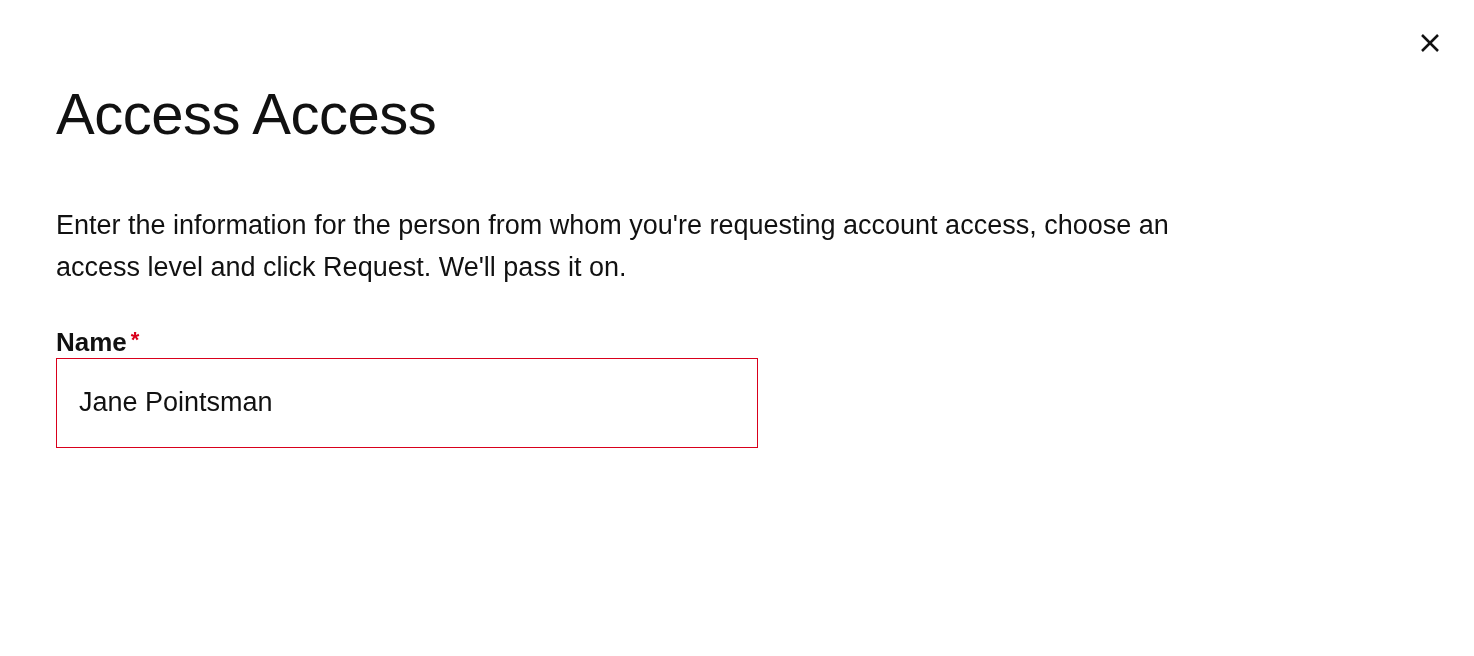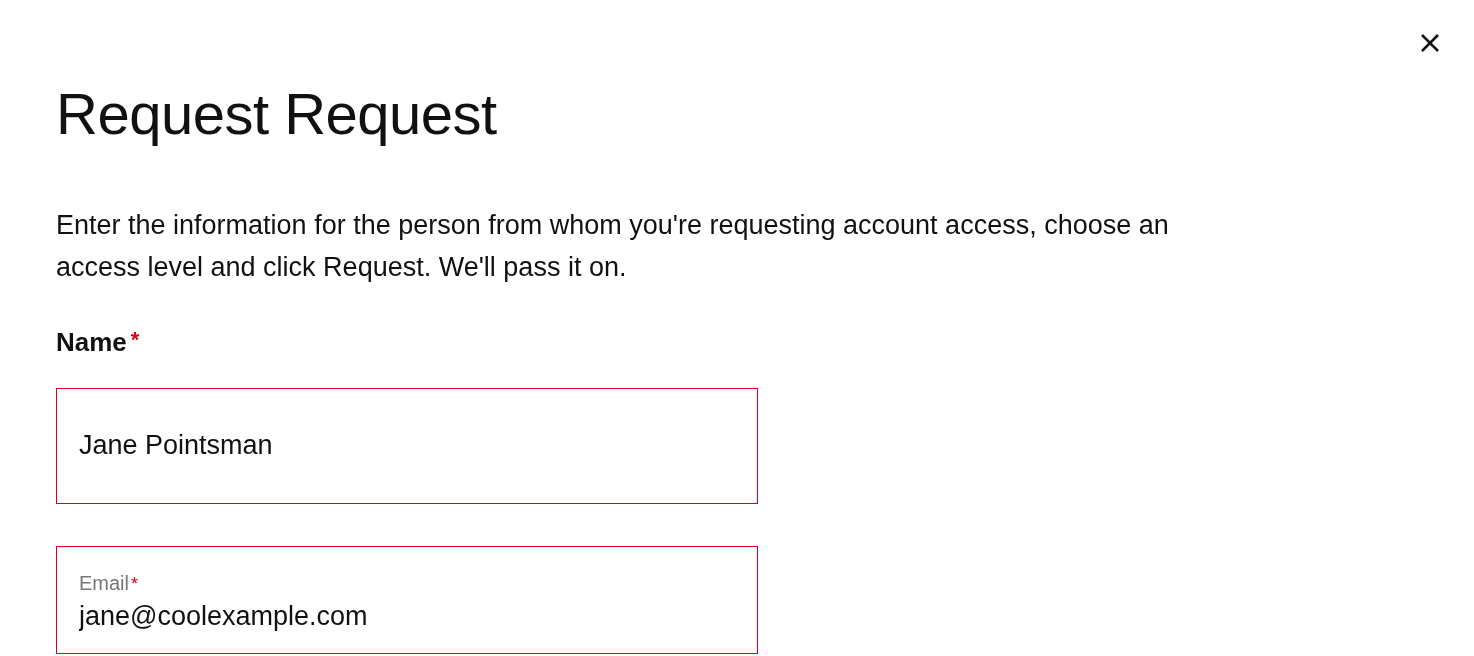--- a/index.html
+++ b/index.html
@@ -67,25 +67,24 @@
       vertical-align: top;
     }
     .input-box {
       width: 702px;
       border: 1.5px solid #d9001b;
       background: #fff;
       margin-bottom: 42px;
       position: relative;
     }
     .input-box.simple {
-      height: 116px;
+      height: 90px;
       display: flex;
       align-items: center;
       padding: 0 22px;
-      margin-top: 30px;
     }
     .input-box.simple input {
       border: none;
       outline: none;
       width: 100%;
       font-size: 27px;
       color: #111;
       background: transparent;
       font-family: inherit;
     }
@@ -123,31 +122,25 @@
 <button class="close-btn" aria-label="Close">
   <span>
     <svg viewBox="0 0 24 24" fill="none">
       <line x1="4" y1="4" x2="20" y2="20"></line>
       <line x1="20" y1="4" x2="4" y2="20"></line>
     </svg>
   </span>
 </button>
 
 <div class="container">
-  <h1 class="title">Request Request</h1>
+  <h1 class="title">Access Access</h1>
 
   <p class="description">Enter the information for the person from whom you're requesting account access, choose an access level and click Request. We'll pass it on.</p>
 
   <label class="field-label-outer">
     <span>Name</span><span class="req">*</span>
   </label>
 
   <div class="input-box simple">
     <input type="text" value="Jane Pointsman" style="">
   </div>
 
-  <div class="input-box floating">
-    <div class="float-label">
-      <span>Email</span><span class="req-small">*</span>
-    </div>
-    <input type="text" value="jane@coolexample.com" style="">
-  </div>
 </div>
 
 </body></html>

